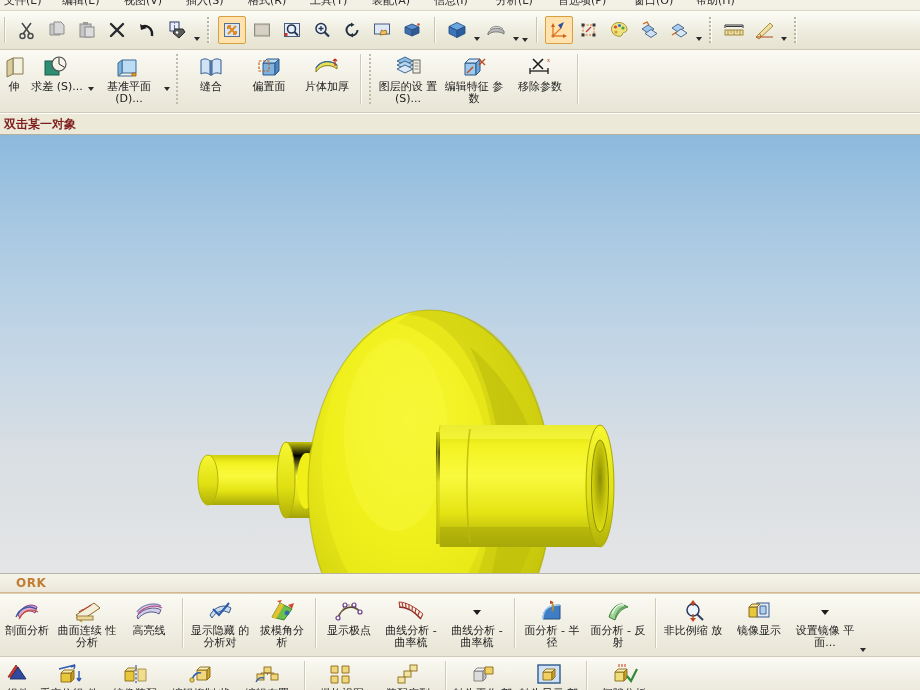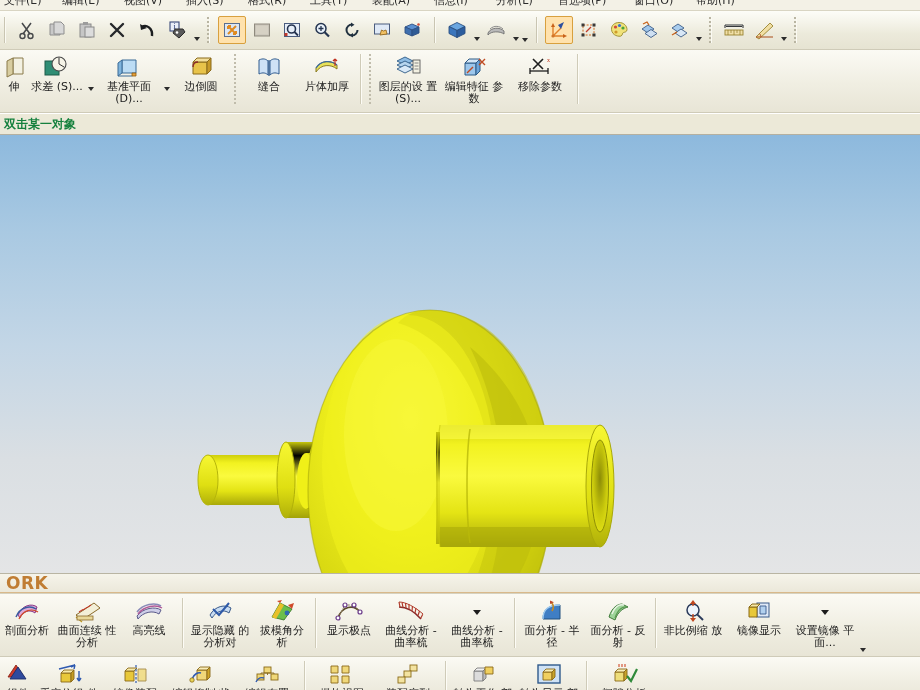--- a/index.html
+++ b/index.html
@@ -76,29 +76,29 @@
     border-right:3.5px solid transparent;border-top:4px solid #2b2b2b;
   }
   .rcaret.low{align-items:flex-end;padding:0 0 6px 0;}
 
   
   .cue{
     width:920px;height:20px;background:#ece9d8;
     border-top:1px solid #fff;border-bottom:1px solid #b4b0a0;
     display:flex;align-items:center;
   }
-  .cue span{font-size:12px;font-weight:bold;color:#15803d;padding-left:4px;}
+  .cue span{font-size:12px;font-weight:bold;color:#7f1d1d;padding-left:4px;}
 
   .wbar{
     width:920px;height:18px;
     background:linear-gradient(#f6f4ea,#ebe8da);
     border-top:1px solid #b9b5a3;border-bottom:1px solid #d9b98b;
     display:flex;align-items:center;
   }
-  .wbar span{font-size:17px;font-weight:bold;color:#c07d33;padding-left:6px;letter-spacing:.5px;text-align:right;}
+  .wbar span{font-size:12px;font-weight:bold;color:#c07d33;padding-left:16px;letter-spacing:.5px;text-align:right;}
 
   
   .viewport{
     position:relative;width:920px;height:438px;overflow:hidden;
     background:linear-gradient(#8db9dd 0%,#a9c9e2 22%,#c3d6e6 48%,#dadfe3 74%,#e4e5e6 100%);
   }
   .viewport .model{position:absolute;left:0;top:0;width:920px;height:438px;}
 
   
   svg{display:block;}
@@ -365,48 +365,48 @@
             <path d="M17 18 h4 v3 h-4 z" fill="#e8a13a" stroke="#8a5a10" stroke-width="0.8"></path>
           </svg>
         </span>
         <span class="cap">基准平面
 (D)...</span>
       </div>
       <div class="rcaret">
           <i></i>
         </div>
 
-      <div class="rbtn">
-        <span class="ico">
-          <svg width="28" height="24" viewBox="0 0 28 24">
-            <path d="M6 7 h14 v12 h-14 z" fill="#e8c34a" stroke="#8a6a1a" stroke-width="1"></path>
-            <path d="M6 7 l4 -4 h14 l-4 4 z" fill="#f3de9a" stroke="#8a6a1a" stroke-width="1"></path>
-            <path d="M20 7 l4 -4 v12 l-4 4 z" fill="#c79a2a" stroke="#8a6a1a" stroke-width="1"></path>
-            <path d="M6 12 C6 9 8 7 11 7" fill="none" stroke="#8a2a2a" stroke-width="1.4"></path>
-          </svg>
-        </span>
-        <span class="cap">边倒圆</span>
-      </div>
 
     </div>
 
     <div class="rsep"></div>
 
     <div class="rgroup">
       <div class="rbtn">
         <span class="ico">
           <svg width="28" height="24" viewBox="0 0 28 24">
             <path d="M4 5 C8 3 11 4 13 6 L13 20 C11 18 8 17 4 19 Z" fill="#cfe2f6" stroke="#2f5a8e" stroke-width="1"></path>
             <path d="M24 5 C20 3 17 4 15 6 L15 20 C17 18 20 17 24 19 Z" fill="#cfe2f6" stroke="#2f5a8e" stroke-width="1"></path>
             <path d="M14 5 v16" stroke="#2f5a8e" stroke-width="1.3"></path>
           </svg>
         </span>
         <span class="cap">缝合</span>
       </div>
 
+      <div class="rbtn">
+        <span class="ico">
+          <svg width="28" height="24" viewBox="0 0 28 24">
+            <path d="M8 8 h12 v12 h-12 z" fill="#7eb3e0" stroke="#2c5a8c" stroke-width="1"></path>
+            <path d="M8 8 l4 -4 h12 l-4 4 z" fill="#bcd9f1" stroke="#2c5a8c" stroke-width="1"></path>
+            <path d="M20 8 l4 -4 v12 l-4 4 z" fill="#4d86c1" stroke="#2c5a8c" stroke-width="1"></path>
+            <path d="M4 6 h10 v10 h-10 z" fill="none" stroke="#c06020" stroke-width="1.2" stroke-dasharray="2.5 1.5"></path>
+          </svg>
+        </span>
+        <span class="cap">偏置面</span>
+      </div>
 
       <div class="rbtn">
         <span class="ico">
           <svg width="28" height="24" viewBox="0 0 28 24">
             <path d="M3 13 C8 5 18 5 24 10 L24 14 C18 9 8 9 3 17 Z" fill="#e8e25a" stroke="#8a7a20" stroke-width="1"></path>
             <path d="M3 13 C8 5 18 5 24 10" fill="none" stroke="#3a6aa0" stroke-width="1.3"></path>
             <path d="M22 4 v7 M22 4 l-2 2 M22 4 l2 2" stroke="#c03020" stroke-width="1.2" fill="none"></path>
           </svg>
         </span>
         <span class="cap">片体加厚</span>

